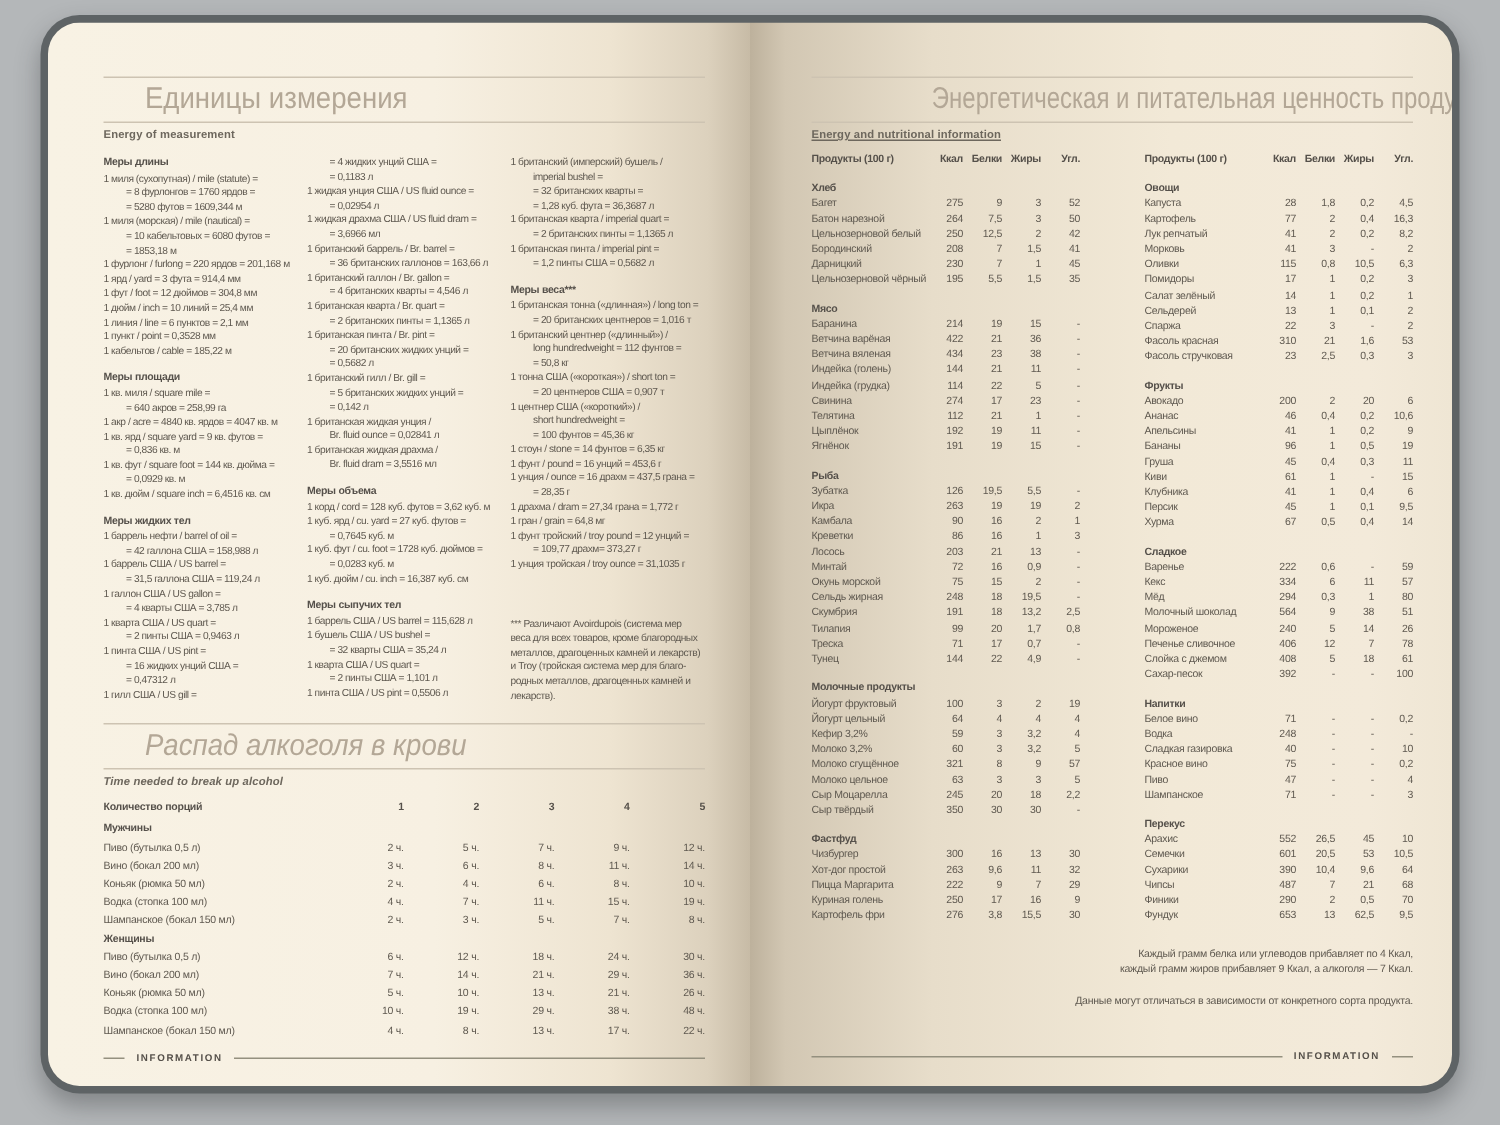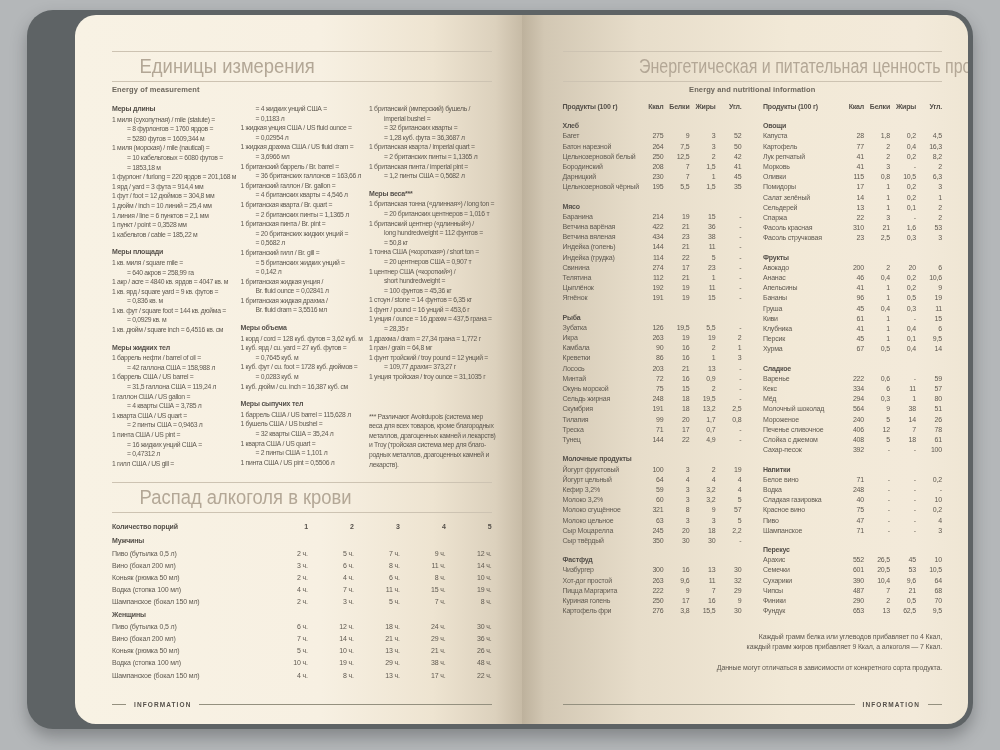--- a/index.html
+++ b/index.html
@@ -6,52 +6,52 @@
   body{
     width:1000px;height:750px;position:relative;overflow:hidden;
     background:#b4b7b9;
     font-family:"Liberation Sans", sans-serif;
   }
   .book{
     position:absolute;left:27px;top:10px;right:27px;bottom:21px;
     background:#5e6365;border-radius:26px;padding:5px;
     box-shadow:0 8px 16px rgba(40,44,46,.35);
   }
-  .spread{position:relative;display:flex;height:100%;border-radius:21px;overflow:hidden;margin-left:43px;}
+  .spread{position:relative;display:flex;height:100%;border-radius:21px;overflow:hidden;}
   .page{flex:1;position:relative;display:flex;flex-direction:column;min-width:0;}
   .page-left{
     background:linear-gradient(90deg,#f8f2e4 0%,#f7f0e2 55%,#eee4d1 80%,#dcd1bd 94%,#c7bba6 100%);
     padding:36px 30px 16px 37px;
   }
   .page-right{
     background:linear-gradient(90deg,#bdb19c 0%,#d2c7b3 5%,#e7ddca 26%,#f2e9d7 60%,#f3eada 88%,#efe6d4 100%);
     padding:36px 26px 16px 41px;
   }
   .rule{height:1px;background:#cdc3b2;}
   .page-title{
     font-size:20px;line-height:24px;font-weight:400;color:#b3a796;
     margin:0;padding:2px 0 3px 0;white-space:nowrap;
   }
   .title-left{padding-left:30px;transform:scaleX(.92);transform-origin:0 50%;}
   .title-right{text-align:right;transform:scaleX(.80);transform-origin:100% 50%;}
   .subtitle{font-size:7.5px;font-weight:bold;color:#6d675d;margin-top:3px;letter-spacing:.1px;}
-  .subtitle-right{text-align:center;}
+  .subtitle-right{text-align:left;text-decoration:underline;}
 
   
   .units-columns{display:flex;gap:6px;margin-top:10px;}
   .units-col{flex:1;min-width:0;}
   .unit-block{margin-top:8px;}
   .units-col > .unit-block:first-child{margin-top:0;}
   .unit-heading{font-size:7px;font-weight:bold;color:#55504a;line-height:9.6px;margin-bottom:1px;letter-spacing:-.2px;white-space:nowrap;}
   .unit-line{font-size:6.8px;line-height:9.6px;color:#5f5950;white-space:nowrap;letter-spacing:-.3px;}
   .unit-line.ind{padding-left:15px;}
   .unit-block.footnote{margin-top:30px;}
 
   
-  .alcohol-head{margin-top:13px;}
+  .alcohol-head{margin-top:13px;font-style:italic;}
   .alcohol-table{margin-top:8px;}
   .alc-row{display:flex;font-size:7px;line-height:12.2px;color:#5f5950;letter-spacing:-.15px;}
   .alc-label{width:150px;flex-shrink:0;white-space:nowrap;}
   .alc-val{flex:1;text-align:right;}
   .alc-header{font-weight:bold;color:#55504a;margin-bottom:2px;}
   .alc-group-label{font-weight:bold;color:#55504a;}
 
   
   .nutrition-tables{display:flex;justify-content:space-between;margin-top:8px;}
   .nut-table{width:179px;flex-shrink:0;}
@@ -216,20 +216,21 @@
               <div class="unit-line">родных металлов, драгоценных камней и</div>
               <div class="unit-line">лекарств).</div>
             </div>
           </div>
         </div>
 
       <header class="alcohol-head">
         <div class="rule"></div>
         <h1 class="page-title title-left">Распад алкоголя в крови</h1>
         <div class="rule"></div>
+        <div class="subtitle">Time needed to break up alcohol</div>
       </header>
 
       <div class="alcohol-table" id="alcohol-table">
           <div class="alc-row alc-header">
             <span class="alc-label">Количество порций</span>
             <span class="alc-val">1</span>
             <span class="alc-val">2</span>
             <span class="alc-val">3</span>
             <span class="alc-val">4</span>
             <span class="alc-val">5</span>

